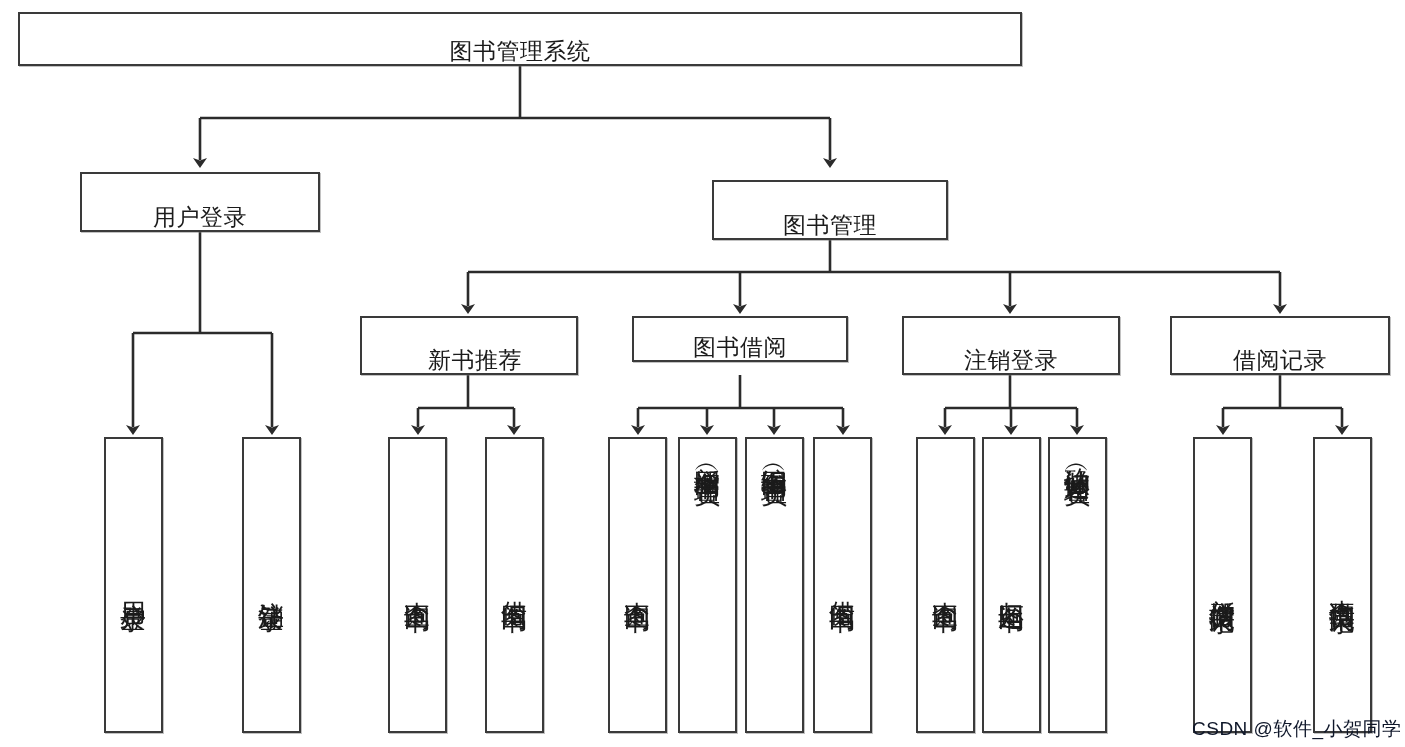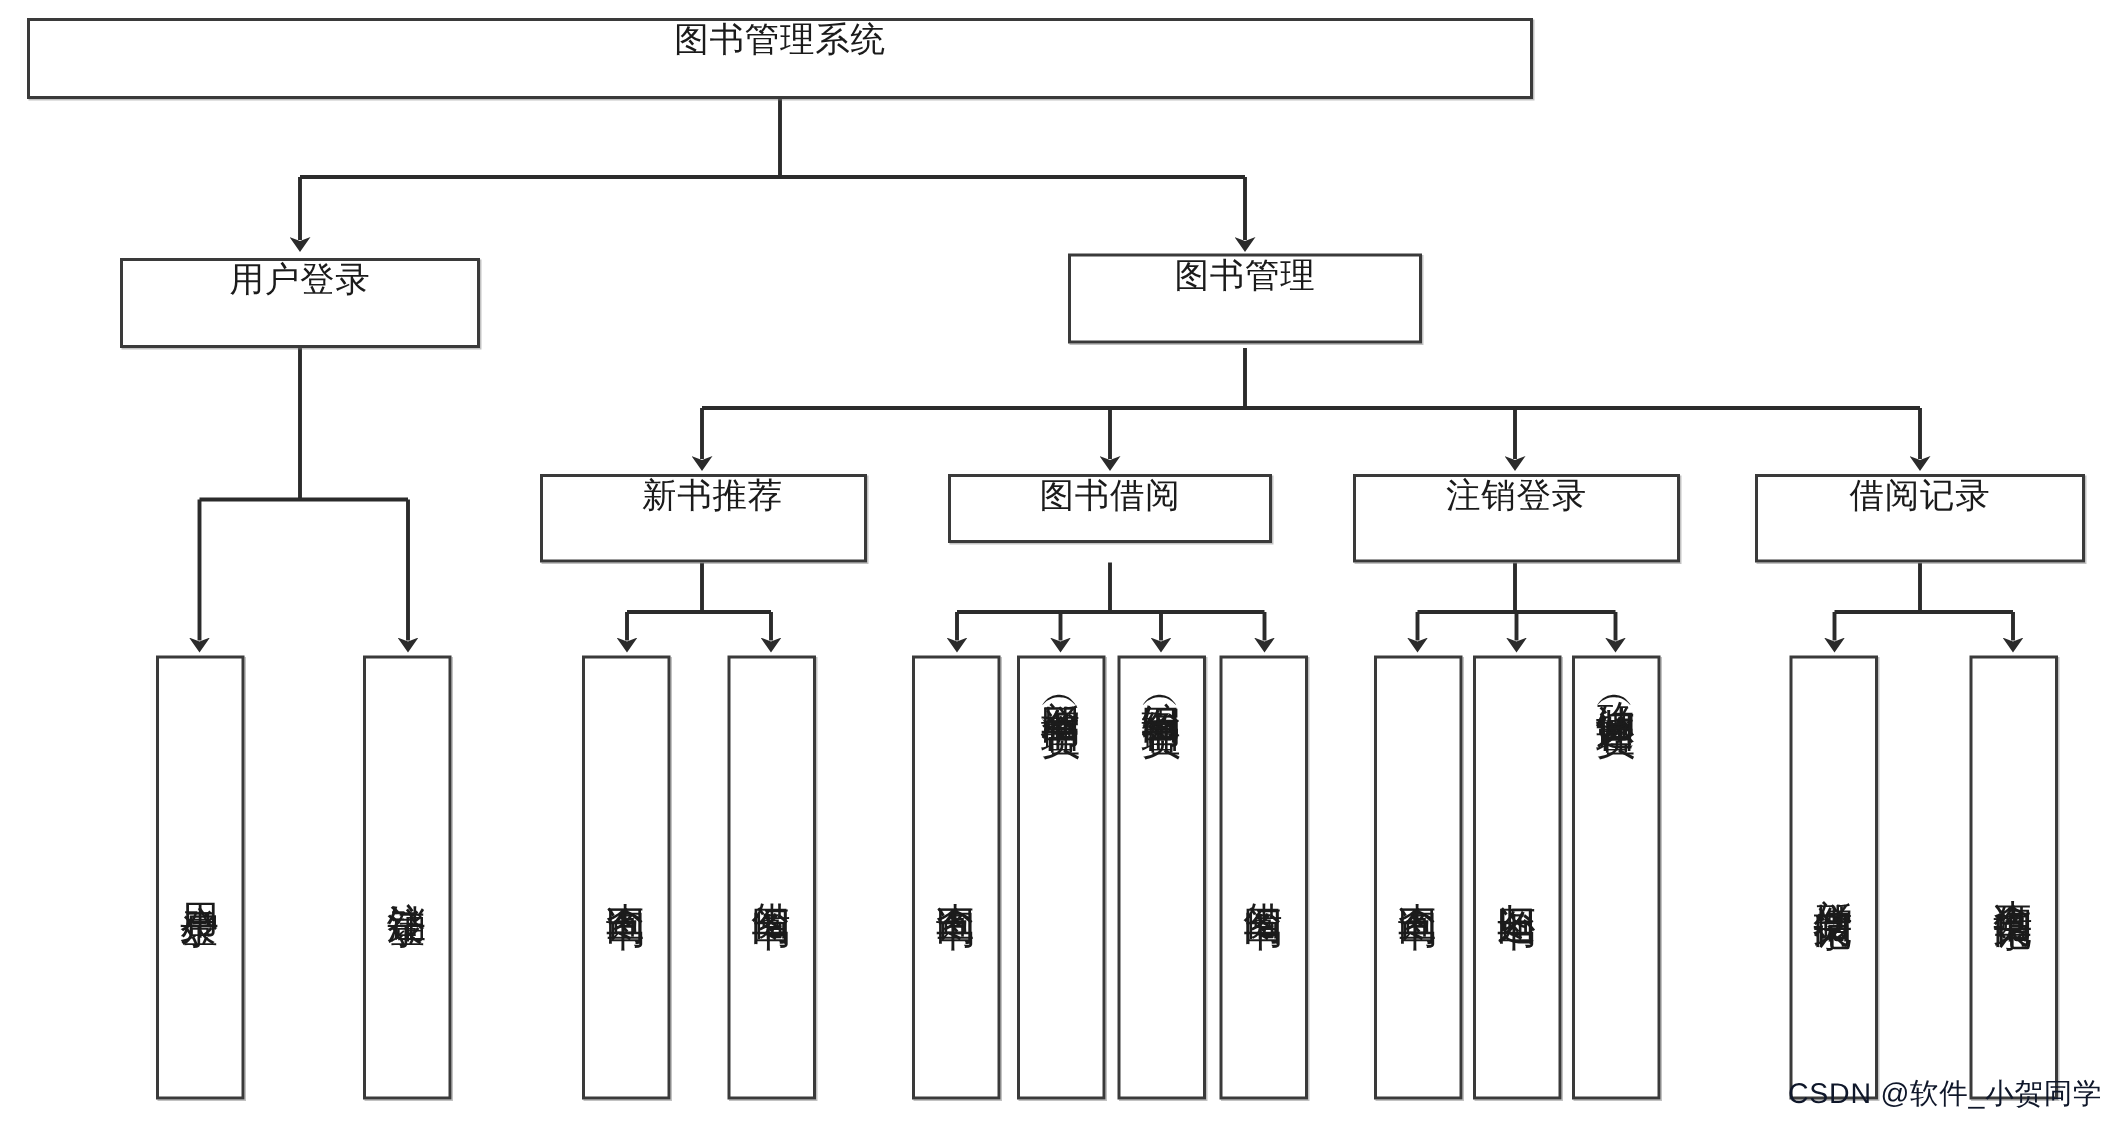--- a/index.html
+++ b/index.html
@@ -23,21 +23,21 @@
     top: 0;
     width: 1405px;
     height: 747px;
   }
   .node {
     position: absolute;
     box-sizing: border-box;
     border: 2px solid #3a3a3a;
     background: #ffffff;
     display: flex;
-    align-items: flex-start;
+    align-items: flex-end;
     justify-content: center;
     color: #1b1b1b;
     box-shadow: 1px 1px 0 rgba(120,120,120,0.45);
   }
   .node .lbl {
     display: block;
     text-align: center;
     line-height: 1.08;
     letter-spacing: 0.5px;
   }
@@ -138,21 +138,21 @@
     </g>
   </svg>
 
   <div class="node root horizontal" style="left:18px; top:12px; width:1004px; height:54px;">
     <span class="lbl">图书管理系统</span>
   </div>
 
   <div class="node horizontal" style="left:80px; top:172px; width:240px; height:60px;">
     <span class="lbl">用户登录</span>
   </div>
-  <div class="node horizontal" style="left:712px; top:169px; width:236px; height:60px;">
+  <div class="node horizontal" style="left:712px; top:180px; width:236px; height:60px;">
     <span class="lbl">图书管理</span>
   </div>
 
   <div class="node horizontal" style="left:360px; top:316px; width:218px; height:59px;padding-left:12px;">
     <span class="lbl">新书推荐</span>
   </div>
   <div class="node horizontal" style="left:632px; top:316px; width:216px; height:46px;">
     <span class="lbl">图书借阅</span>
   </div>
   <div class="node horizontal" style="left:902px; top:316px; width:218px; height:59px;">

